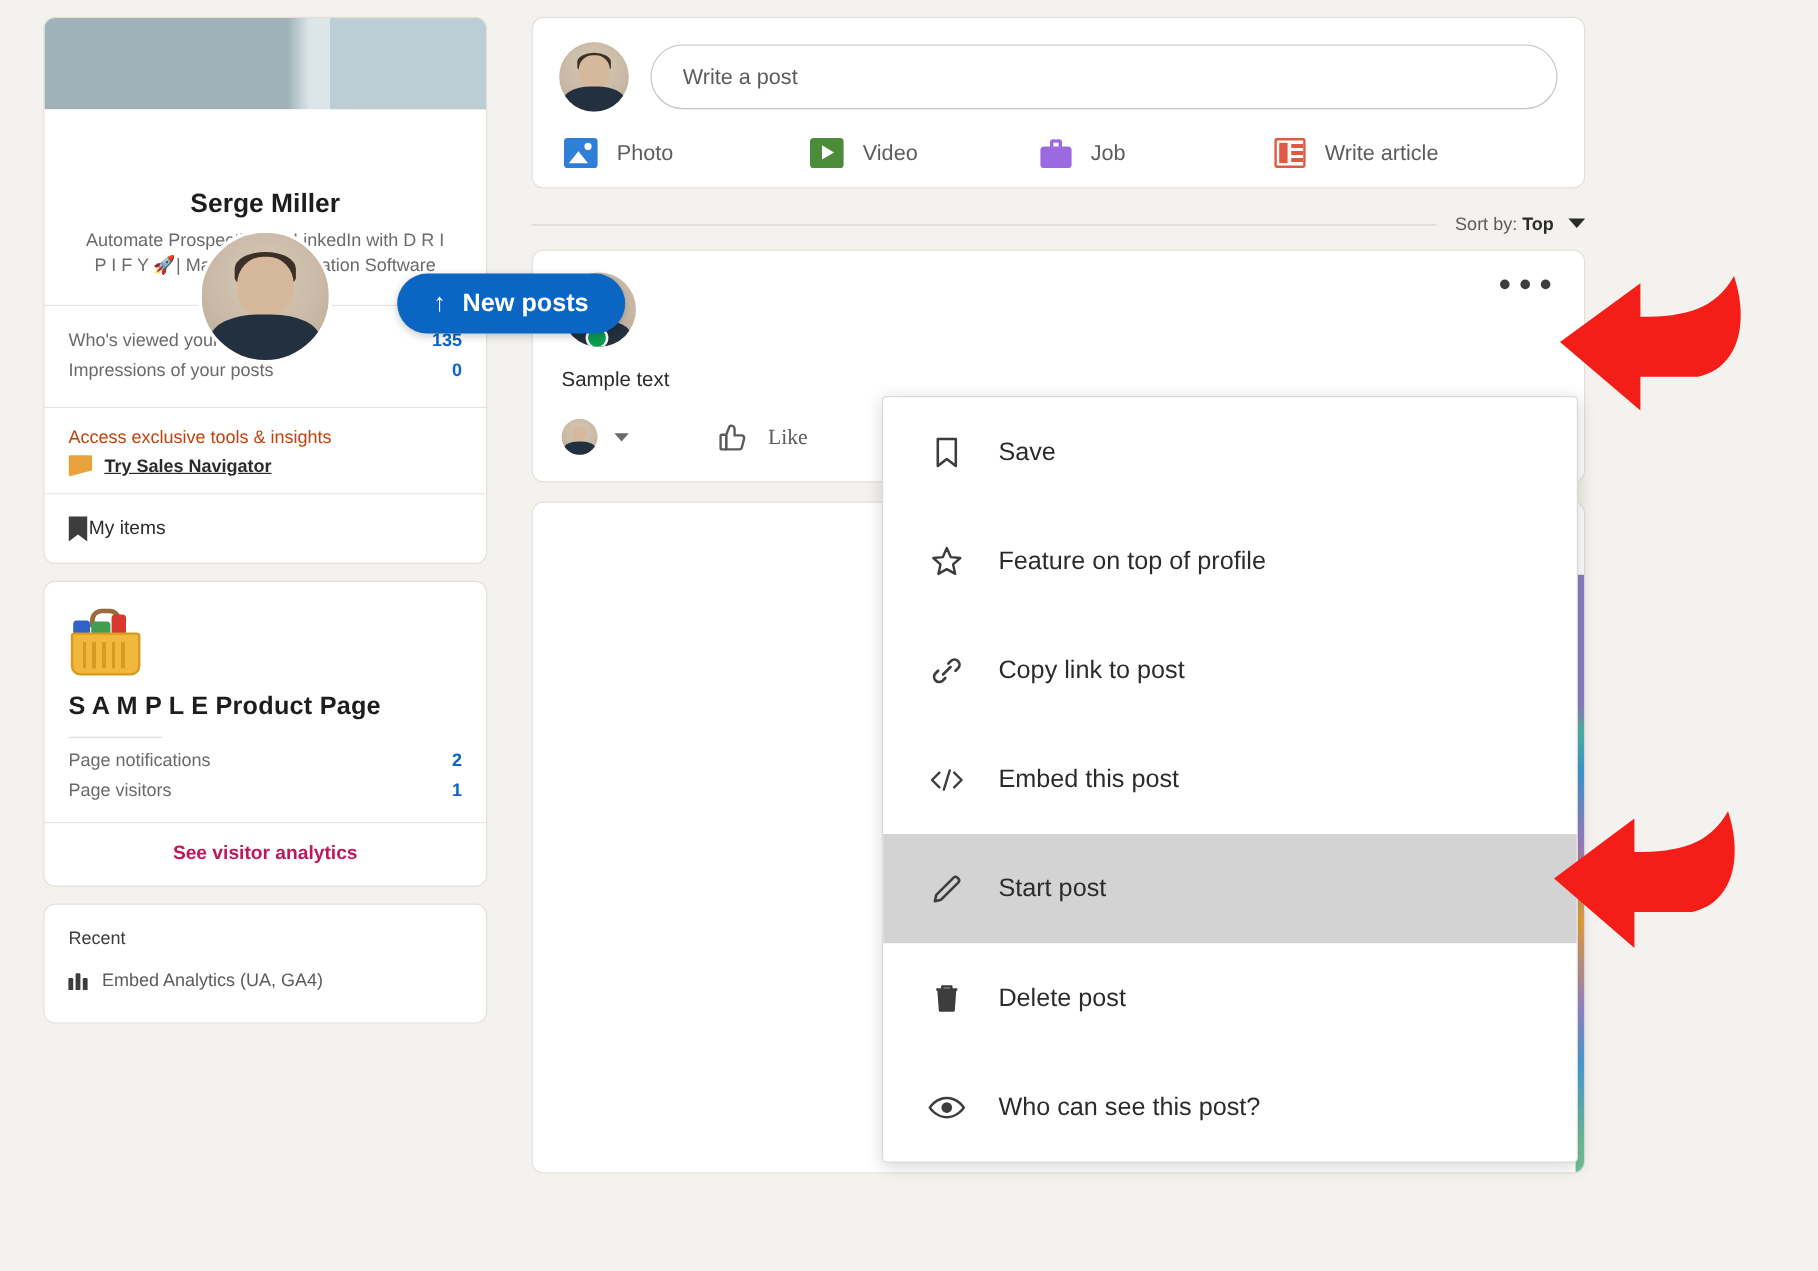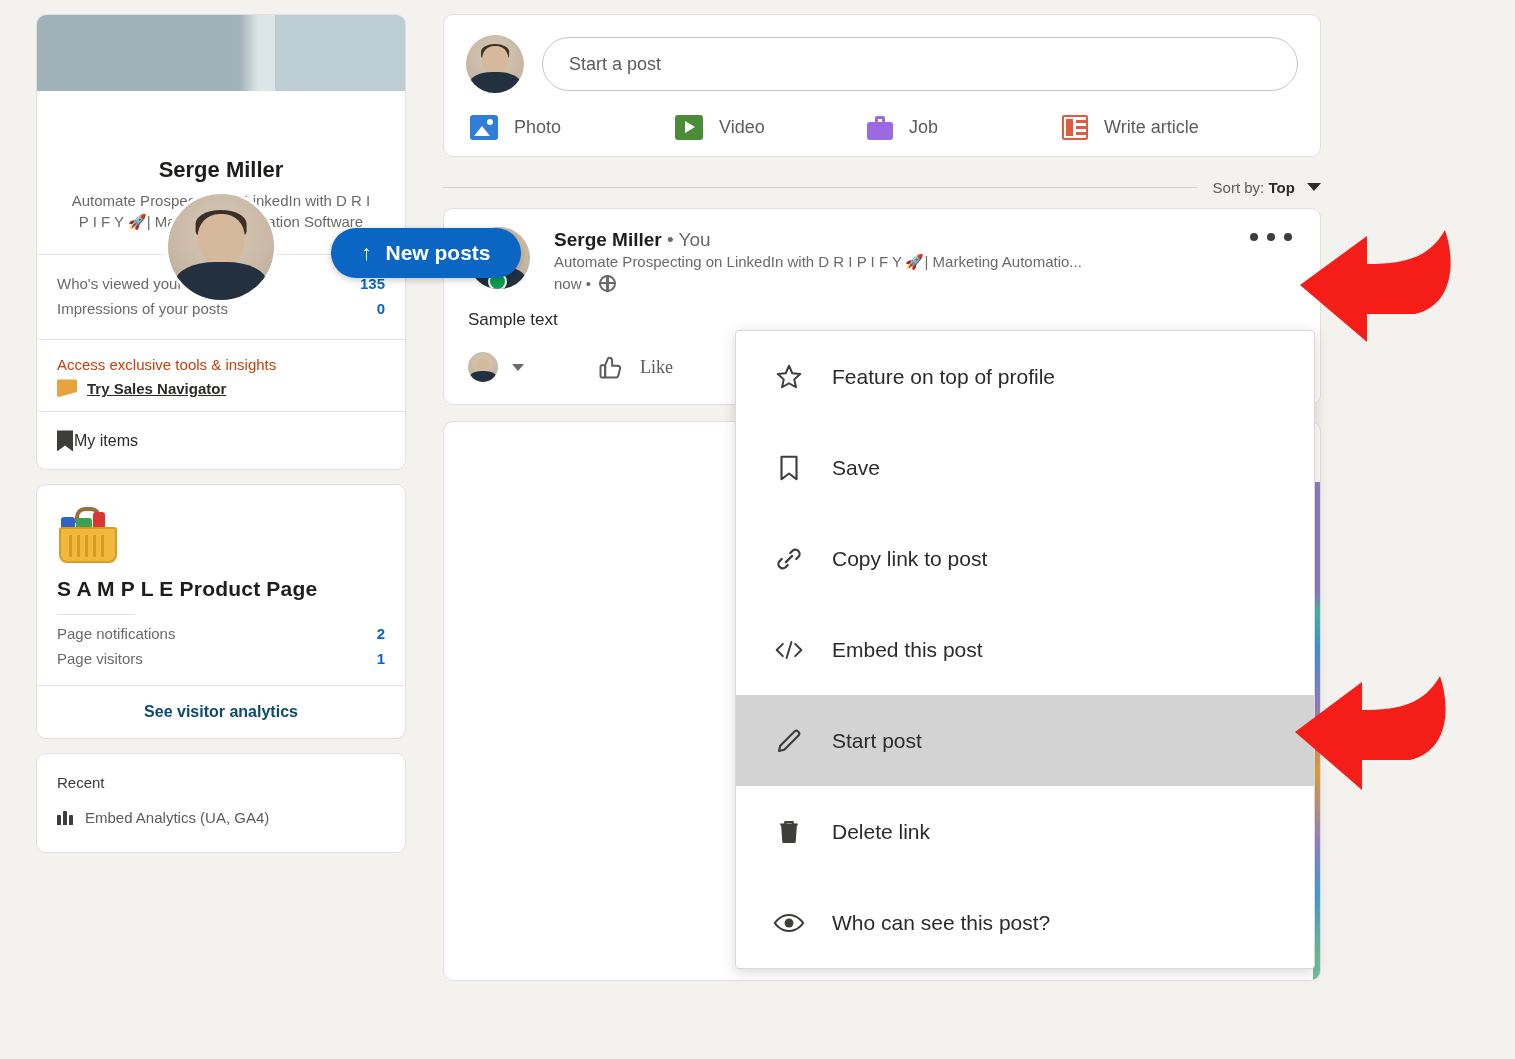--- a/index.html
+++ b/index.html
@@ -91,21 +91,21 @@
     background:#f0b93e; border:2px solid #d79a22; border-radius:3px 3px 8px 8px;
   }
   .basket .stripes{
     position:absolute; left:12px; top:30px; width:38px; height:22px;
     background: repeating-linear-gradient(90deg,#d79a22 0 3px, transparent 3px 8px);
   }
   .prod-title { font-size:21px; font-weight:700; color:#1d1d1b; margin-top:14px; letter-spacing:.2px;}
   .prod-sep { width:78px; height:1px; background:#e0ddd9; margin:13px 0 6px 0; }
   .prod-stats { padding-bottom:14px; }
   .cta-row {
-    text-align:center; font-size:16px; color:#0c4a6e; font-weight:600;
+    text-align:center; font-size:16px; color:#be185d; font-weight:600;
     padding: 17px 12px; cursor:pointer;
   }
   .recent-card { padding: 20px 20px 26px 20px; }
   .recent-title { font-size:15px; color:#3b3b39; }
   .recent-item { display:flex; align-items:center; gap:12px; margin-top:18px; }
   .recent-label { font-size:15px; color:#5d5c5a; }
   .grp-icon { display:flex; align-items:flex-end; gap:2px; height:15px;}
   .grp-icon i { display:block; width:4px; background:#3d3d3b; border-radius:1px 1px 0 0;}
   .grp-icon i:nth-child(1){height:10px;} .grp-icon i:nth-child(2){height:14px;} .grp-icon i:nth-child(3){height:10px;}
   .bookmark {
@@ -306,21 +306,21 @@
 
   <div class="feed">
 
     <div class="composer">
       <div class="composer-top">
         <div class="avatar-sm">
           <div class="hair"></div>
             <div class="head"></div>
             <div class="body"></div>
         </div>
-        <div class="start-post">Start a post</div>
+        <div class="start-post">Write a post</div>
       </div>
       <div class="composer-actions">
         <div class="cact">
           <span class="ic-photo"></span>
           <span class="cact-label">Photo</span>
         </div>
         <div class="cact">
           <span class="ic-video"></span>
           <span class="cact-label">Video</span>
         </div>
@@ -347,31 +347,20 @@
       </div>
     </div>
 
     <div class="post">
       <div class="post-head">
         <div class="avatar-post">
           <div class="hair"></div>
             <div class="head"></div>
             <div class="body"></div>
           <div class="online-dot"></div>
-        </div>
-        <div class="post-meta">
-          <div class="post-author">
-            <span>Serge Miller</span>
-            <span class="you">• You</span>
-          </div>
-          <div class="post-sub">Automate Prospecting on LinkedIn with D R I P I F Y 🚀| Marketing Automatio...</div>
-          <div class="post-time">
-            <span>now •</span>
-            <span class="globe"></span>
-          </div>
         </div>
       </div>
       <div class="menu-dots">
           <i></i>
           <i></i>
           <i></i>
         </div>
       <div class="post-body">Sample text</div>
       <div class="post-actions">
         <div class="react-avatar">
@@ -396,34 +385,34 @@
 
   <div class="newposts">
     <span>↑</span>
     <span>New posts</span>
   </div>
 
   <div class="dropdown">
 
     <div class="mi">
       <span class="mi-icon">
+        <svg width="30" height="30" viewBox="0 0 24 24" fill="none" stroke="#3d3d3b" stroke-width="1.7" stroke-linejoin="round">
+            <path d="M6 3h12v18l-6-4.6L6 21z"></path>
+          </svg>
+      </span>
+      <span class="mi-label">Save</span>
+    </div>
+
+    <div class="mi">
+      <span class="mi-icon">
         <svg width="30" height="30" viewBox="0 0 24 24" fill="none" stroke="#3d3d3b" stroke-width="1.6" stroke-linejoin="round">
             <polygon points="12,3 14.6,9 21,9.6 16.2,13.9 17.6,20.2 12,17 6.4,20.2 7.8,13.9 3,9.6 9.4,9"></polygon>
           </svg>
       </span>
       <span class="mi-label">Feature on top of profile</span>
-    </div>
-
-    <div class="mi">
-      <span class="mi-icon">
-        <svg width="30" height="30" viewBox="0 0 24 24" fill="none" stroke="#3d3d3b" stroke-width="1.7" stroke-linejoin="round">
-            <path d="M6 3h12v18l-6-4.6L6 21z"></path>
-          </svg>
-      </span>
-      <span class="mi-label">Save</span>
     </div>
 
     <div class="mi">
       <span class="mi-icon">
         <svg width="30" height="30" viewBox="0 0 24 24" fill="none" stroke="#3d3d3b" stroke-width="1.8" stroke-linecap="round">
             <path d="M9.5 14.5l5-5"></path>
             <path d="M13 7.2l1.8-1.8a3.4 3.4 0 014.8 4.8L17.8 12"></path>
             <path d="M11 16.8l-1.8 1.8a3.4 3.4 0 01-4.8-4.8L6.2 12"></path>
           </svg>
       </span>
@@ -452,21 +441,21 @@
 
     <div class="mi">
       <span class="mi-icon">
         <svg width="30" height="30" viewBox="0 0 24 24" fill="none" stroke="#3d3d3b" stroke-width="1.7" stroke-linejoin="round">
             <path d="M5 6h14"></path>
             <path d="M9 6V4h6v2"></path>
             <path d="M6.5 6l1 14h9l1-14" fill="#3d3d3b" stroke="none"></path>
             <path d="M6.5 6l1 14h9l1-14"></path>
           </svg>
       </span>
-      <span class="mi-label">Delete link</span>
+      <span class="mi-label">Delete post</span>
     </div>
 
 
     <div class="mi">
       <span class="mi-icon">
         <svg width="32" height="30" viewBox="0 0 26 24" fill="none" stroke="#3d3d3b" stroke-width="1.7">
             <path d="M1.5 12S5.5 5.5 13 5.5 24.5 12 24.5 12 20.5 18.5 13 18.5 1.5 12 1.5 12z"></path>
             <circle cx="13" cy="12" r="3.6" fill="#3d3d3b" stroke="none"></circle>
           </svg>
       </span>

